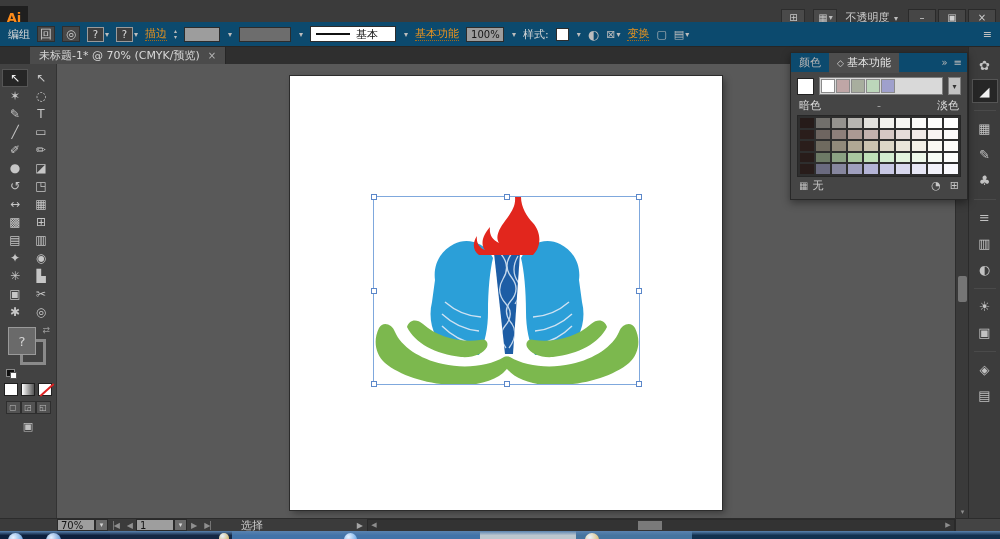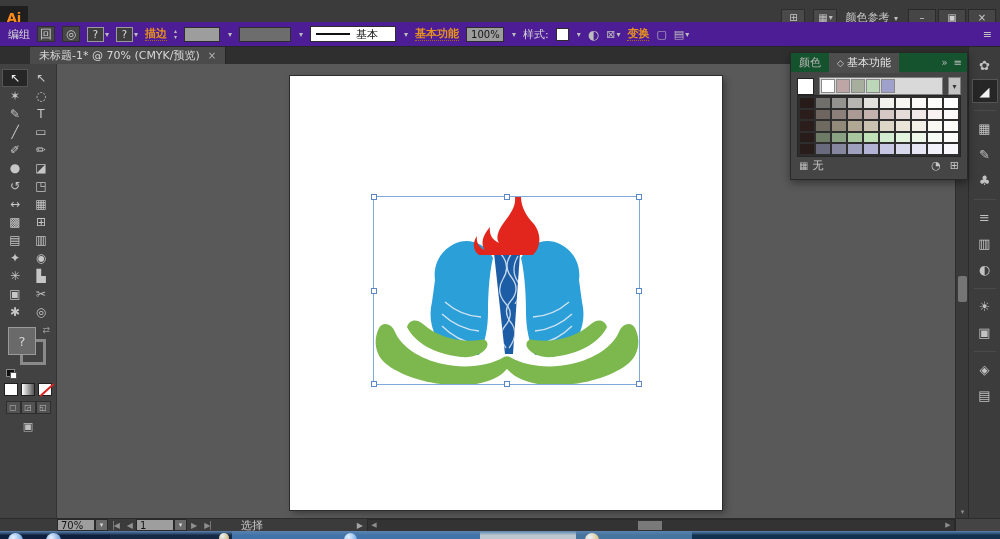--- a/index.html
+++ b/index.html
@@ -17,25 +17,25 @@
   .menu-item { padding:0 10px; line-height:21px; color:#d4d4d4; font-size:12px; cursor:default; }
   .mb-right { margin-left:auto; display:flex; align-items:center; gap:8px; padding-right:4px; }
   .mb-iconbtn { min-width:24px; height:17px; background:#4a4a4a; border:1px solid #2d2d2d;
                 color:#c8c8c8; font-size:10px; display:flex; align-items:center; justify-content:center; }
   .workspace { color:#c8c8c8; font-size:11px; }
   .win-controls { display:flex; }
   .win-btn { width:28px; height:16px; background:#464646; border:1px solid #2a2a2a; color:#cfcfcf;
              font-size:10px; display:flex; align-items:center; justify-content:center; margin-left:2px; }
 
   
-  .optionsbar { position:absolute; top:22px; left:0; right:0; height:25px; background:#4c1d95;
+  .optionsbar { position:absolute; top:22px; left:0; right:0; height:25px; background:#0c4a6e;
                 border-bottom:1px solid #262626; display:flex; align-items:center; gap:7px;
                 padding:0 8px; font-size:11px; }
   .opt-label { color:#d8d8d8; }
-  .orange { color:#e8921e; border-bottom:1px dotted #a86c17; line-height:13px;font-weight:bold; }
+  .orange { color:#e8921e; border-bottom:1px dotted #a86c17; line-height:13px; }
   .opt-icon { width:18px; height:16px; display:flex; align-items:center; justify-content:center;
               color:#c9c9c9; font-size:12px; background:#474747; border:1px solid #2e2e2e; }
   .qwell { width:17px; height:15px; border:1px solid #9a9a9a; background:#3e3e3e; color:#dddddd;
            font-size:10px; display:flex; align-items:center; justify-content:center; }
   .mini-chevron { color:#bdbdbd; font-size:8px; margin-left:1px; }
   .stepper { display:flex; flex-direction:column; justify-content:center; color:#bbb; font-size:6px; line-height:6px; }
   .graybox { background:#9d9d9d; border:1px solid #2c2c2c; height:15px; color:#151515;
              display:flex; align-items:center; padding:0 4px; font-size:10px; }
   .ddbox { background:#6d6d6d; border:1px solid #2c2c2c; height:15px; width:52px; }
   .linestyle { background:#ffffff; border:1px solid #2c2c2c; height:16px; width:86px; display:flex;
@@ -99,21 +99,21 @@
           border-left:1px solid #2b2b2b; display:flex; flex-direction:column; align-items:center;
           padding-top:6px; }
   .dock-icon { width:26px; height:24px; display:flex; align-items:center; justify-content:center;
                color:#c2c2c2; font-size:13px; margin-bottom:2px; }
   .dock-icon.active { background:#262626; border:1px solid #555; color:#f2f2f2; }
   .dock-sep { width:22px; height:1px; background:#2c2c2c; margin:5px 0; border-bottom:1px solid #4a4a4a; }
 
   
   .panel { position:absolute; left:790px; top:52px; width:178px; background:#454545;
            border:1px solid #282828; box-shadow:0 3px 8px rgba(0,0,0,.4); z-index:2; }
-  .panel-tabs { height:19px; background:#14532d; display:flex; align-items:center; }
+  .panel-tabs { height:19px; background:#0c4a6e; display:flex; align-items:center; }
   .ptab { padding:0 8px; font-size:11px; color:#b4b4b4; line-height:19px; }
   .ptab.active { background:#4d4d4d; color:#e4e4e4; }
   .ptab .dia { font-size:9px; margin-right:3px; color:#cfcfcf; }
   .ptabs-right { margin-left:auto; display:flex; gap:6px; padding-right:5px; color:#b9b9b9; font-size:10px; }
   .panel-body { padding:5px 6px 4px 6px; }
   .pg-row { display:flex; align-items:center; gap:5px; }
   .base-swatch { width:17px; height:17px; background:#fff; border:1px solid #222; box-shadow:0 0 0 2px #fff inset; }
   .group-field { flex:1; height:18px; background:#d9d9d9; border:1px solid #7d7d7d; display:flex;
                  align-items:center; padding:1px; gap:1px; }
   .group-field .gsw { width:14px; height:14px; border:1px solid #8a8a8a; }
@@ -157,21 +157,21 @@
 <div id="app">
 
   <div class="menubar">
     <div class="ai-logo">Ai</div>
     <div class="mb-right">
       <span class="mb-iconbtn">⊞</span>
       <span class="mb-iconbtn">
           <span>▦</span>
           <span class="mini-chevron">▾</span>
         </span>
-      <span class="workspace"><span>颜色参考</span> <span class="mini-chevron">▾</span></span>
+      <span class="workspace"><span>不透明度</span> <span class="mini-chevron">▾</span></span>
       <span class="win-controls">
         <span class="win-btn">–</span>
         <span class="win-btn">▣</span>
         <span class="win-btn">×</span>
       </span>
     </div>
   </div>
 
   <div class="optionsbar">
     <span class="opt-label">编组</span>
@@ -377,20 +377,25 @@
       <div class="pg-row">
         <span class="base-swatch"></span>
         <span class="group-field" id="group-swatches">
             <span class="gsw" style="background: rgb(255, 255, 255);"></span>
             <span class="gsw" style="background: rgb(191, 166, 166);"></span>
             <span class="gsw" style="background: rgb(168, 174, 158);"></span>
             <span class="gsw" style="background: rgb(188, 214, 186);"></span>
             <span class="gsw" style="background: rgb(159, 160, 204);"></span>
           </span>
         <span class="group-dd">▾</span>
+      </div>
+      <div class="range-labels">
+        <span>暗色</span>
+        <span class="mid">-</span>
+        <span>淡色</span>
       </div>
       <div class="guide-grid" id="guide-grid">
           <div class="g-row">
             <span class="g-cell" style="background: rgb(38, 27, 25);"></span>
             <span class="g-cell" style="background: rgb(113, 111, 107);"></span>
             <span class="g-cell" style="background: rgb(148, 146, 142);"></span>
             <span class="g-cell" style="background: rgb(183, 181, 177);"></span>
             <span class="g-cell" style="background: rgb(226, 225, 221);"></span>
             <span class="g-cell" style="background: rgb(242, 241, 237);"></span>
             <span class="g-cell" style="background: rgb(247, 246, 243);"></span>

